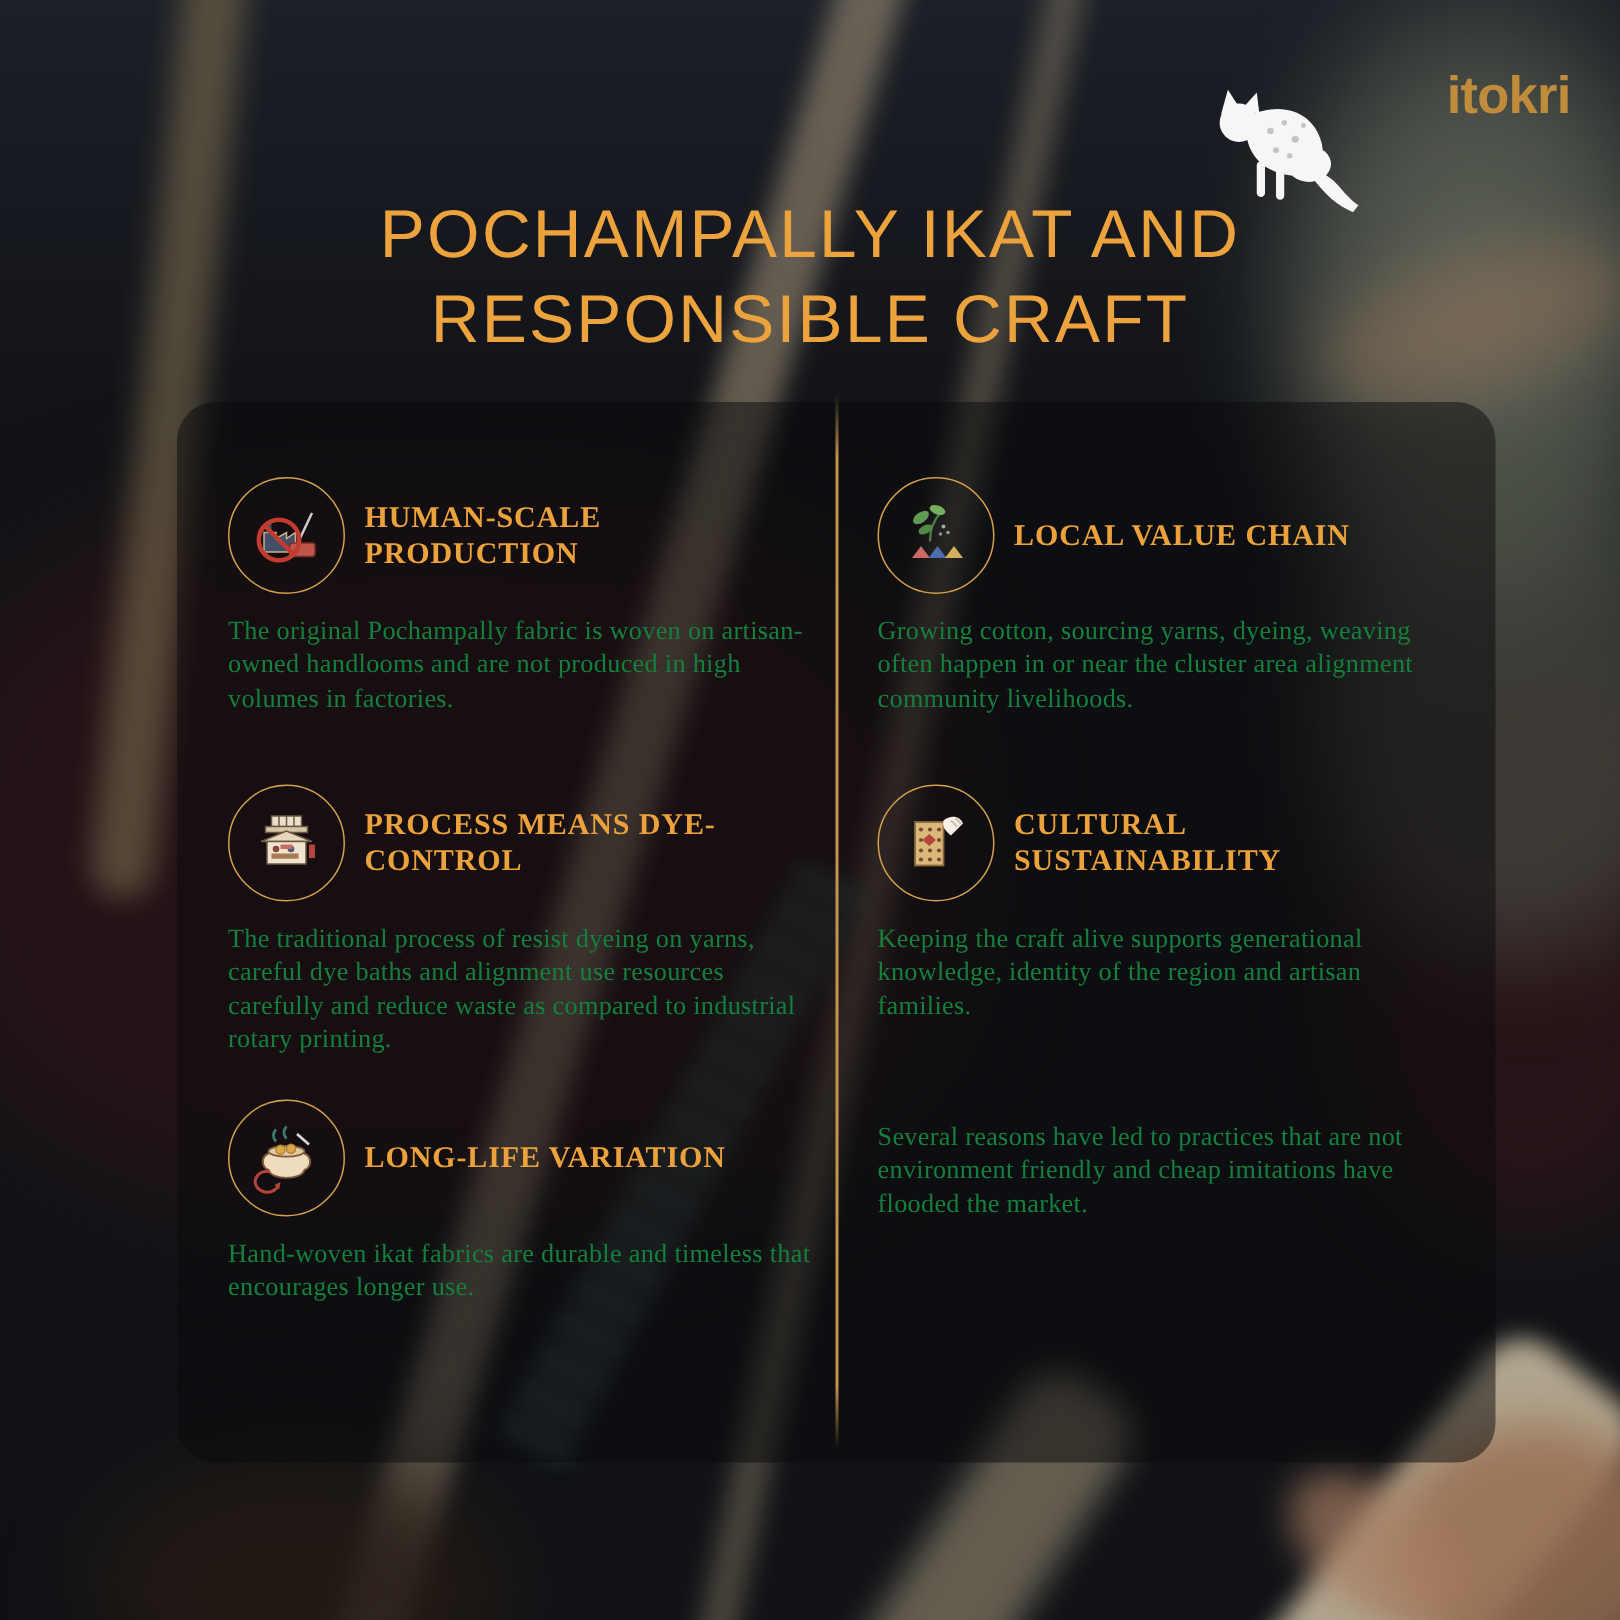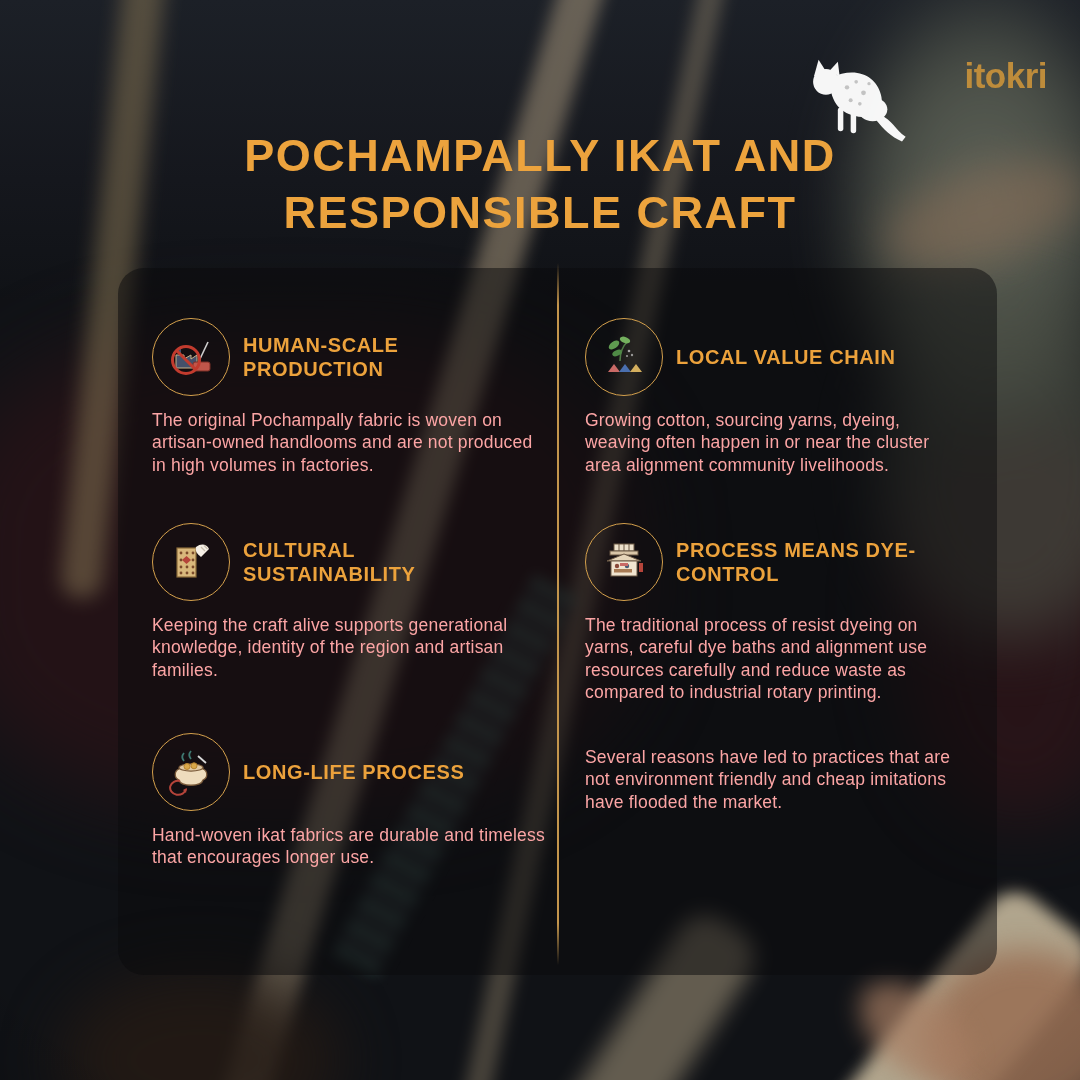--- a/index.html
+++ b/index.html
@@ -39,42 +39,42 @@
     background:#b5a688;filter:blur(11px);opacity:.5;border-radius:30px;}
   .b-handBR{left:925px;top:950px;width:200px;height:170px;border-radius:50%;
     background:#9a7156;filter:blur(16px);opacity:.9;}
   .b-fingerBR{left:850px;top:995px;width:130px;height:75px;border-radius:50%;
     background:#a87e63;filter:blur(12px);opacity:.7;transform:rotate(40deg);}
   .b-blobBL{left:60px;top:970px;width:280px;height:180px;border-radius:50%;
     background:#241a14;filter:blur(30px);opacity:.85;}
   .b-vignette{inset:0;background:radial-gradient(120% 120% at 50% 45%,rgba(0,0,0,0) 55%,rgba(0,0,0,.55) 100%);}
   
   .logo{position:absolute;top:44px;right:33px;
-    color:#BE8C3B;font-size:35px;font-weight:700;letter-spacing:-.5px;margin-top:12px;}
+    color:#BE8C3B;font-size:35px;font-weight:700;letter-spacing:-.5px;}
   .cat{position:absolute;left:803px;top:56px;width:110px;height:92px;}
   .title{position:absolute;top:98px;left:0;width:1080px;text-align:center;
-    color:#ECA33D;font-size:45px;line-height:1.26;font-weight:700;
+    color:#ECA33D;font-size:45px;line-height:1.26;font-weight:400;
     letter-spacing:1.5px;}
   .title span{display:inline-block;max-width:700px;}
   
   .panel{position:absolute;left:118px;top:268px;width:879px;height:707px;
-    background:rgba(10,10,12,.5);border-radius:26px;}
+    background:rgba(10,10,12,.5);border-radius:26px;font-family:Liberation Serif, serif;}
   .divider{position:absolute;left:438.5px;top:-5px;width:2px;height:702px;
     background:linear-gradient(180deg,rgba(195,149,76,0) 0%,#C3954C 6%,#C3954C 94%,rgba(195,149,76,0) 100%);}
   .grid{position:absolute;inset:0;display:grid;
     grid-template-columns:393px 380px;grid-template-rows:205px 210px 1fr;
     column-gap:40px;padding:50px 32px 0 34px;box-sizing:border-box;}
   .cell{min-width:0;}
   .cell-head{display:flex;align-items:center;gap:13px;}
   .icon-circle{flex:0 0 auto;width:78px;height:78px;border-radius:50%;
     border:1.5px solid #D4A04C;display:flex;align-items:center;justify-content:center;
     box-sizing:border-box;}
   .cell h3{margin:0;max-width:262px;color:#ECA23C;font-size:20px;line-height:1.2;
     font-weight:700;letter-spacing:.6px;}
-  .cell p{margin:13px 0 0;color:#fca5a5;font-size:17.5px;line-height:1.28;
+  .cell p{margin:13px 0 0;color:#15803d;font-size:17.5px;line-height:1.28;
     letter-spacing:.2px;}
 </style>
 </head>
 <body>
 
 <div class="stage">
 
   <div class="bg">
     <div class="b-topband"></div>
     <div class="b-carpetL"></div>
@@ -158,20 +158,43 @@
           </div>
           <h3>LOCAL VALUE CHAIN</h3>
         </div>
         <p>Growing cotton, sourcing yarns, dyeing, weaving often happen in or near the cluster area alignment community livelihoods.</p>
       </section>
 
       <section class="cell">
         <div class="cell-head">
           <div class="icon-circle">
             <svg width="48" height="48" viewBox="0 0 48 48">
+              <rect x="14" y="6" width="20" height="7" fill="#ece0cb" stroke="#6b5844" stroke-width="1"></rect>
+              <line x1="19" y1="6" x2="19" y2="13" stroke="#6b5844" stroke-width="1"></line>
+              <line x1="24" y1="6" x2="24" y2="13" stroke="#6b5844" stroke-width="1"></line>
+              <line x1="29" y1="6" x2="29" y2="13" stroke="#6b5844" stroke-width="1"></line>
+              <rect x="10" y="13" width="28" height="4" fill="#d9c6a8" stroke="#6b5844" stroke-width="1"></rect>
+              <path d="M7 23 L24 16 L41 23 Z" fill="#e6d6ba" stroke="#6b5844" stroke-width="1"></path>
+              <rect x="11" y="23" width="26" height="15" fill="#f0e4cf" stroke="#6b5844" stroke-width="1"></rect>
+              <rect x="39" y="25" width="4" height="9" fill="#b5443a"></rect>
+              <circle cx="17" cy="28" r="2.2" fill="#8a4a3a"></circle>
+              <circle cx="27" cy="28" r="2.2" fill="#4a5a74"></circle>
+              <rect x="14" y="31" width="18" height="3.5" fill="#a87b54"></rect>
+              <rect x="20" y="25" width="8" height="3" fill="#c96a66"></rect>
+            </svg>
+          </div>
+          <h3>PROCESS MEANS DYE-CONTROL</h3>
+        </div>
+        <p>The traditional process of resist dyeing on yarns, careful dye baths and alignment use resources carefully and reduce waste as compared to industrial rotary printing.</p>
+      </section>
+
+      <section class="cell">
+        <div class="cell-head">
+          <div class="icon-circle">
+            <svg width="48" height="48" viewBox="0 0 48 48">
               <rect x="10" y="10" width="19" height="29" fill="#d9b87c" stroke="#8a6a3a" stroke-width="1.2"></rect>
               <g fill="#7a4a2a">
                 <circle cx="14" cy="15" r="1.4"></circle>
                   <circle cx="20" cy="15" r="1.4"></circle>
                   <circle cx="26" cy="15" r="1.4"></circle>
                 <circle cx="14" cy="22" r="1.4"></circle>
                   <circle cx="26" cy="22" r="1.4"></circle>
                 <circle cx="14" cy="29" r="1.4"></circle>
                   <circle cx="20" cy="29" r="1.4"></circle>
                   <circle cx="26" cy="29" r="1.4"></circle>
@@ -187,55 +210,32 @@
           </div>
           <h3>CULTURAL SUSTAINABILITY</h3>
         </div>
         <p>Keeping the craft alive supports generational knowledge, identity of the region and artisan families.</p>
       </section>
 
       <section class="cell">
         <div class="cell-head">
           <div class="icon-circle">
             <svg width="48" height="48" viewBox="0 0 48 48">
-              <rect x="14" y="6" width="20" height="7" fill="#ece0cb" stroke="#6b5844" stroke-width="1"></rect>
-              <line x1="19" y1="6" x2="19" y2="13" stroke="#6b5844" stroke-width="1"></line>
-              <line x1="24" y1="6" x2="24" y2="13" stroke="#6b5844" stroke-width="1"></line>
-              <line x1="29" y1="6" x2="29" y2="13" stroke="#6b5844" stroke-width="1"></line>
-              <rect x="10" y="13" width="28" height="4" fill="#d9c6a8" stroke="#6b5844" stroke-width="1"></rect>
-              <path d="M7 23 L24 16 L41 23 Z" fill="#e6d6ba" stroke="#6b5844" stroke-width="1"></path>
-              <rect x="11" y="23" width="26" height="15" fill="#f0e4cf" stroke="#6b5844" stroke-width="1"></rect>
-              <rect x="39" y="25" width="4" height="9" fill="#b5443a"></rect>
-              <circle cx="17" cy="28" r="2.2" fill="#8a4a3a"></circle>
-              <circle cx="27" cy="28" r="2.2" fill="#4a5a74"></circle>
-              <rect x="14" y="31" width="18" height="3.5" fill="#a87b54"></rect>
-              <rect x="20" y="25" width="8" height="3" fill="#c96a66"></rect>
-            </svg>
-          </div>
-          <h3>PROCESS MEANS DYE-CONTROL</h3>
-        </div>
-        <p>The traditional process of resist dyeing on yarns, careful dye baths and alignment use resources carefully and reduce waste as compared to industrial rotary printing.</p>
-      </section>
-
-      <section class="cell">
-        <div class="cell-head">
-          <div class="icon-circle">
-            <svg width="48" height="48" viewBox="0 0 48 48">
               <path d="M17 5 q-3.5 4 0 8" fill="none" stroke="#3f7a72" stroke-width="1.8"></path>
               <path d="M24 3 q-3.5 4 0 8" fill="none" stroke="#3f7a72" stroke-width="1.8"></path>
               <line x1="31" y1="8" x2="39" y2="15" stroke="#d9d9d9" stroke-width="1.8"></line>
               <path d="M12 21 C12 16 36 16 36 21 C41 23 41 30 36 32 C34 39 14 39 12 32 C7 30 7 23 12 21 Z" fill="#eedcbd" stroke="#7a5a3a" stroke-width="1.3"></path>
               <ellipse cx="24" cy="19.5" rx="12" ry="3.6" fill="#e0c9a4" stroke="#7a5a3a" stroke-width="1.2"></ellipse>
               <circle cx="20" cy="18.5" r="3" fill="#d9a84a" stroke="#b5832f" stroke-width="1"></circle>
               <circle cx="27" cy="17.8" r="3" fill="#d9a84a" stroke="#b5832f" stroke-width="1"></circle>
               <path d="M13 33 a8 7 0 1 0 6 8" fill="none" stroke="#b5443a" stroke-width="2"></path>
               <path d="M16 42 L20 40 L19 45 Z" fill="#b5443a"></path>
             </svg>
           </div>
-          <h3>LONG-LIFE PROCESS</h3>
+          <h3>LONG-LIFE VARIATION</h3>
         </div>
         <p>Hand-woven ikat fabrics are durable and timeless that encourages longer use.</p>
       </section>
 
       <section class="cell">
         <p>Several reasons have led to practices that are not environment friendly and cheap imitations have flooded the market.</p>
       </section>
 
     </div>
   </div>

